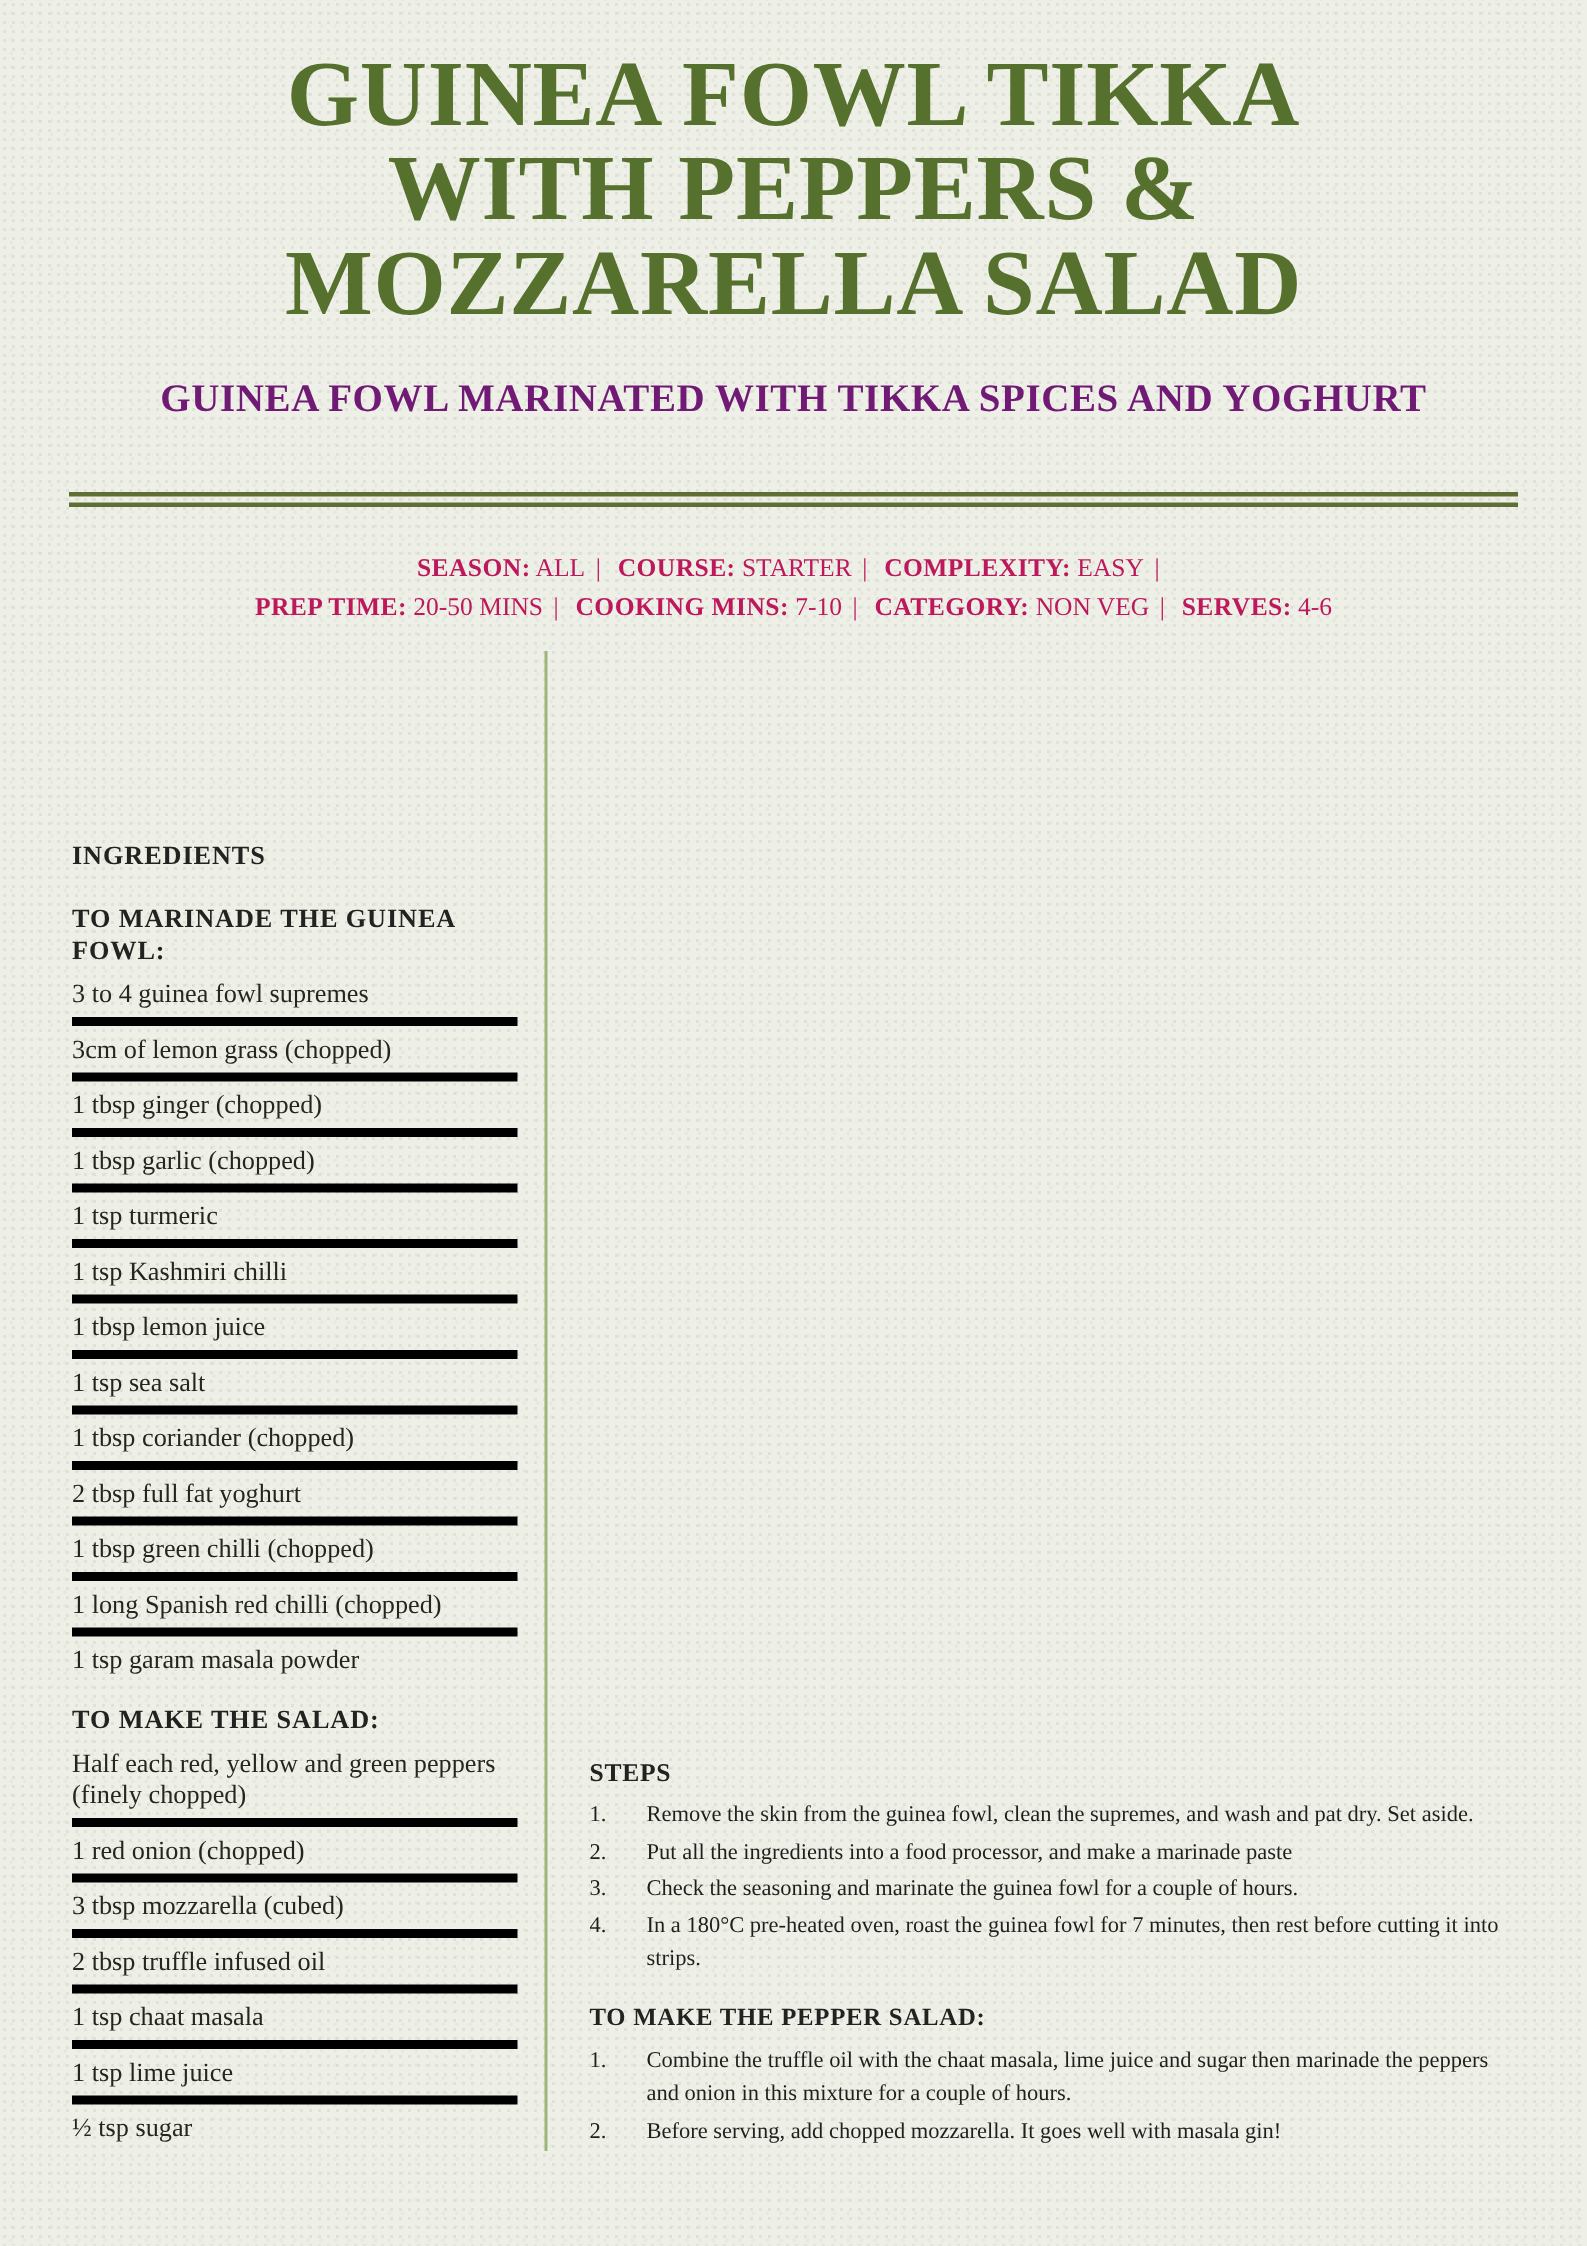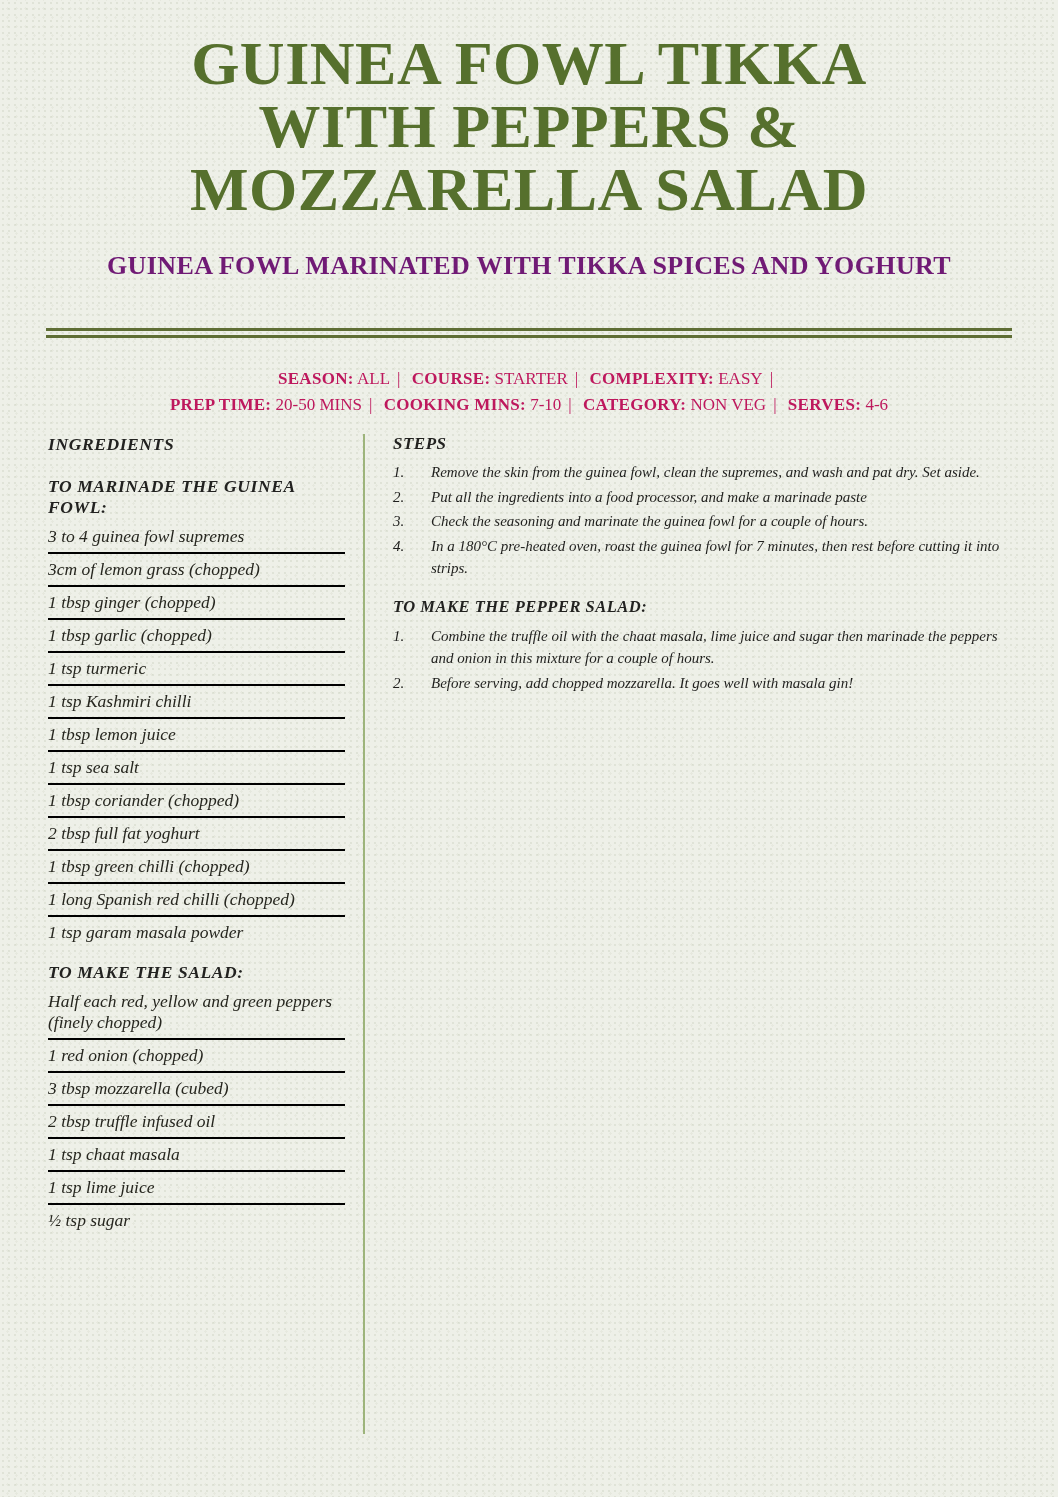--- a/index.html
+++ b/index.html
@@ -48,23 +48,22 @@
     text-align: center;
     font-size: 17px;
     line-height: 26px;
     color: #be185d;
   }
   .meta-label { font-weight: 700; letter-spacing: 0.3px; }
   .meta-sep { padding: 0 7px; font-weight: 400; }
 
   .columns {
     display: flex;
-    align-items: flex-start;
+    align-items: flex-end;
     margin: 16px 48px 0;
-    font-style: italic;
   }
   .col-left { width: 297px; flex: none; }
   .v-divider {
     flex: none;
     width: 2px;
     height: 1000px;
     background: #9db47b;
     margin-left: 18px;
   }
   .col-right { flex: 1; padding-left: 28px; min-width: 0; }
@@ -78,21 +77,21 @@
   .group-title {
     font-size: 17.5px;
     font-weight: 700;
     letter-spacing: 0.6px;
     margin: 14px 0 3px;
   }
   .ing-item {
     font-size: 17.5px;
     line-height: 21px;
     padding: 5px 0 5px;
-    border-bottom: 2px solid #000000;
+    border-bottom: 6px solid #000000;
     color: #26261f;
   }
   .ing-item.no-rule { border-bottom: none; }
 
   .steps-title {
     font-size: 17px;
     font-weight: 700;
     letter-spacing: 0.5px;
     margin-bottom: 7px;
   }

